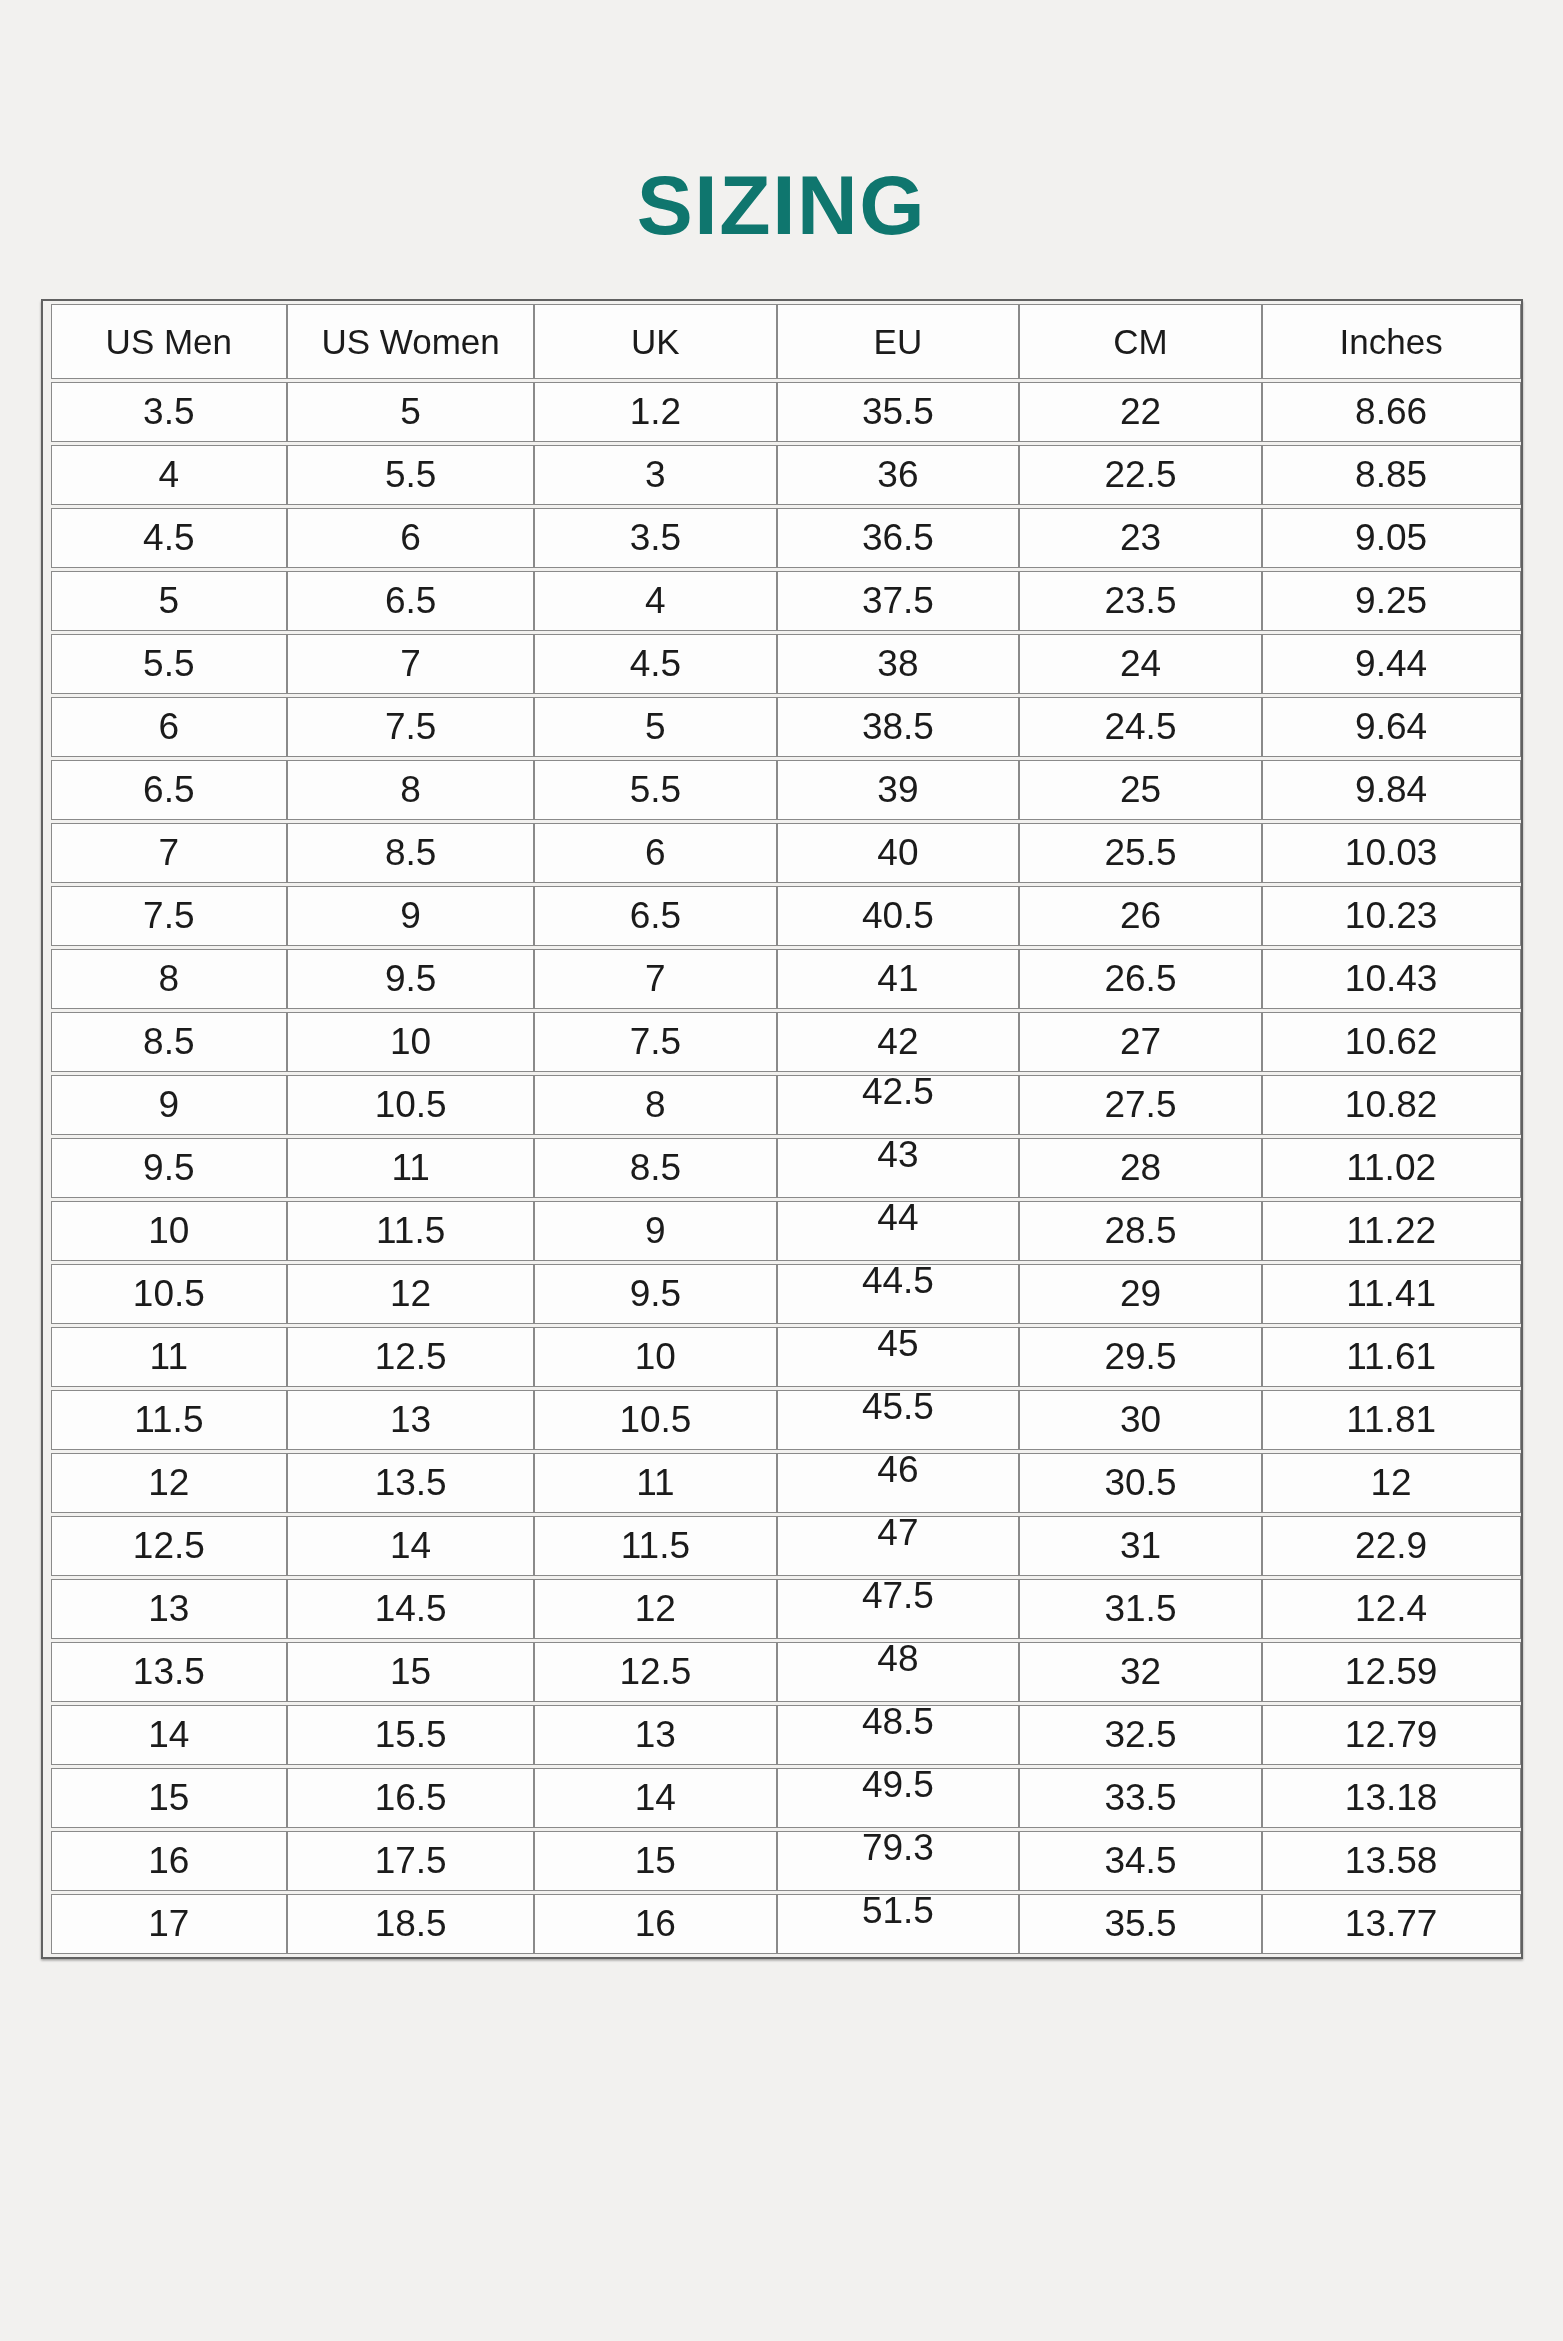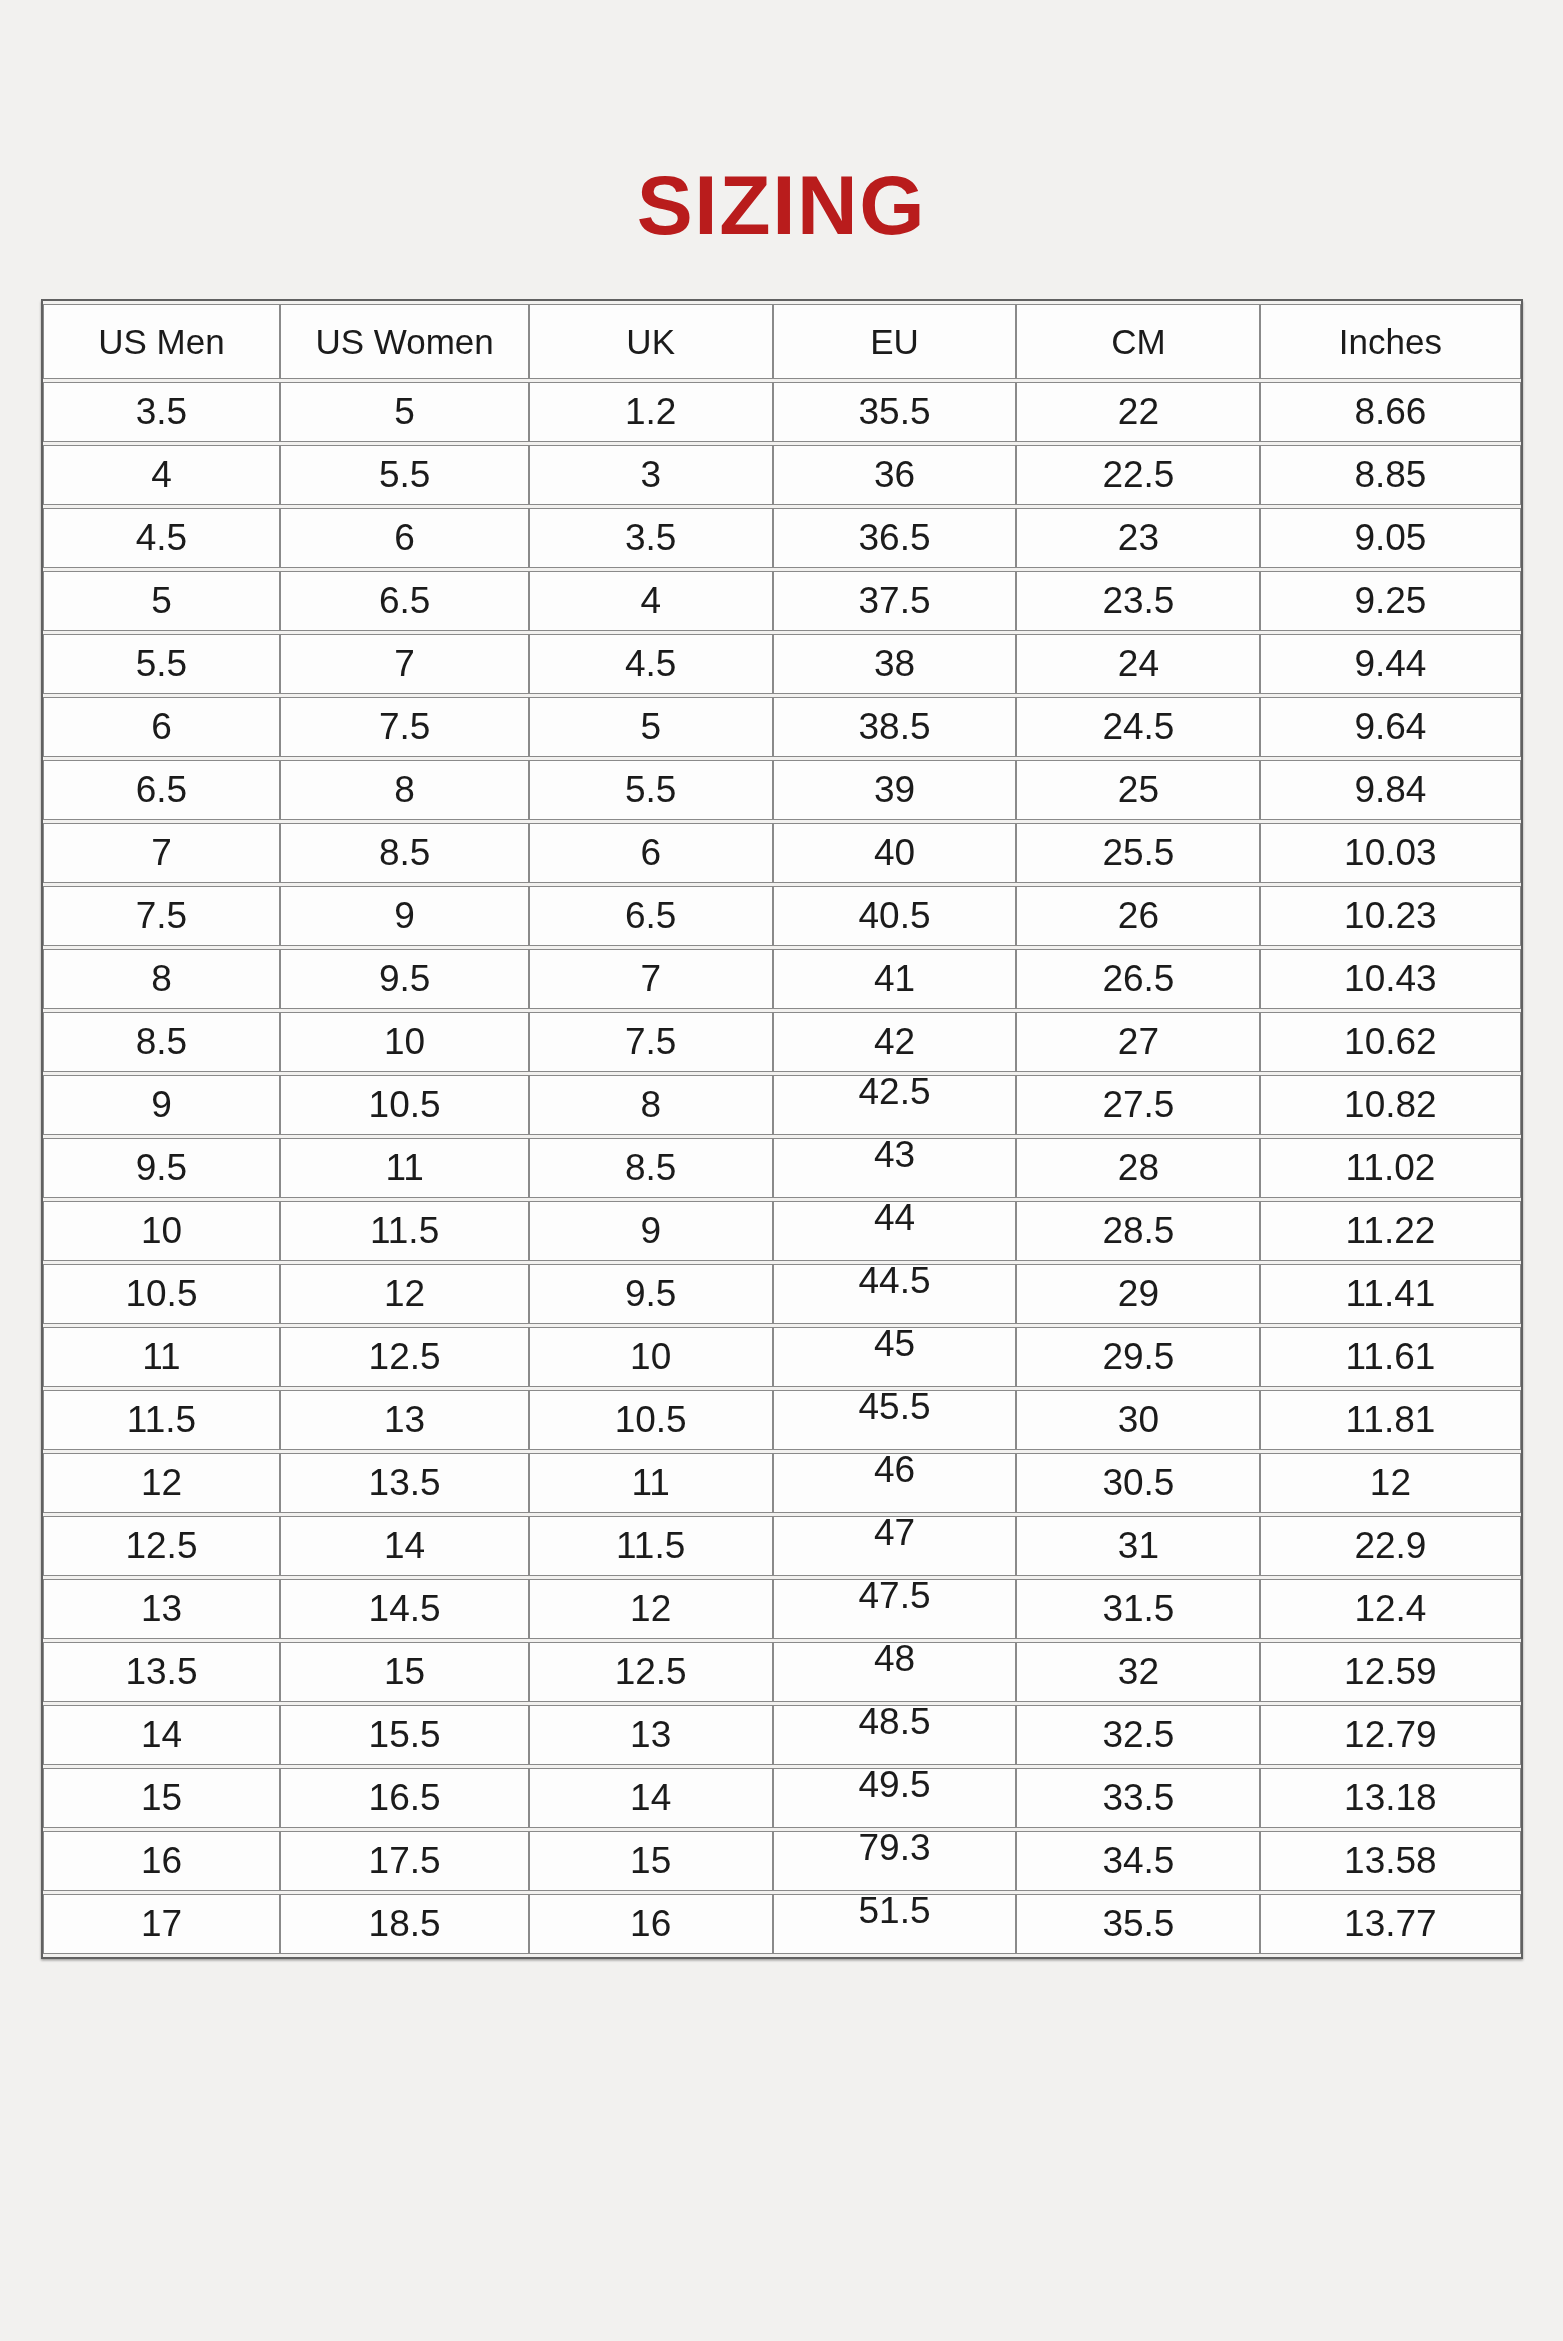--- a/index.html
+++ b/index.html
@@ -19,31 +19,32 @@
     overflow: hidden;
   }
   .title {
     margin: 0;
     padding-top: 163px;
     text-align: center;
     font-size: 84px;
     line-height: 1.0;
     font-weight: bold;
     letter-spacing: 1.6px;
-    color: #b91c1c;
+    color: #0f766e;
   }
   table.sizing-table {
     margin: 52px auto 12px auto;
     width: 1482px;
     table-layout: fixed;
     border-collapse: separate;
     border-spacing: 0 3.1px;
     background: #f2f1ef;
     border: 2.3px solid #616161;
     box-shadow: 0 1.6px 2.3px rgba(0,0,0,0.35);
+    padding-left: 8px;
   }
   th, td {
     background: #fdfdfd;
     border: 1.6px solid #8a8a8a;
     text-align: center;
     vertical-align: middle;
     color: #1b1b1b;
     box-sizing: border-box;
     padding: 0;
     overflow: visible;

